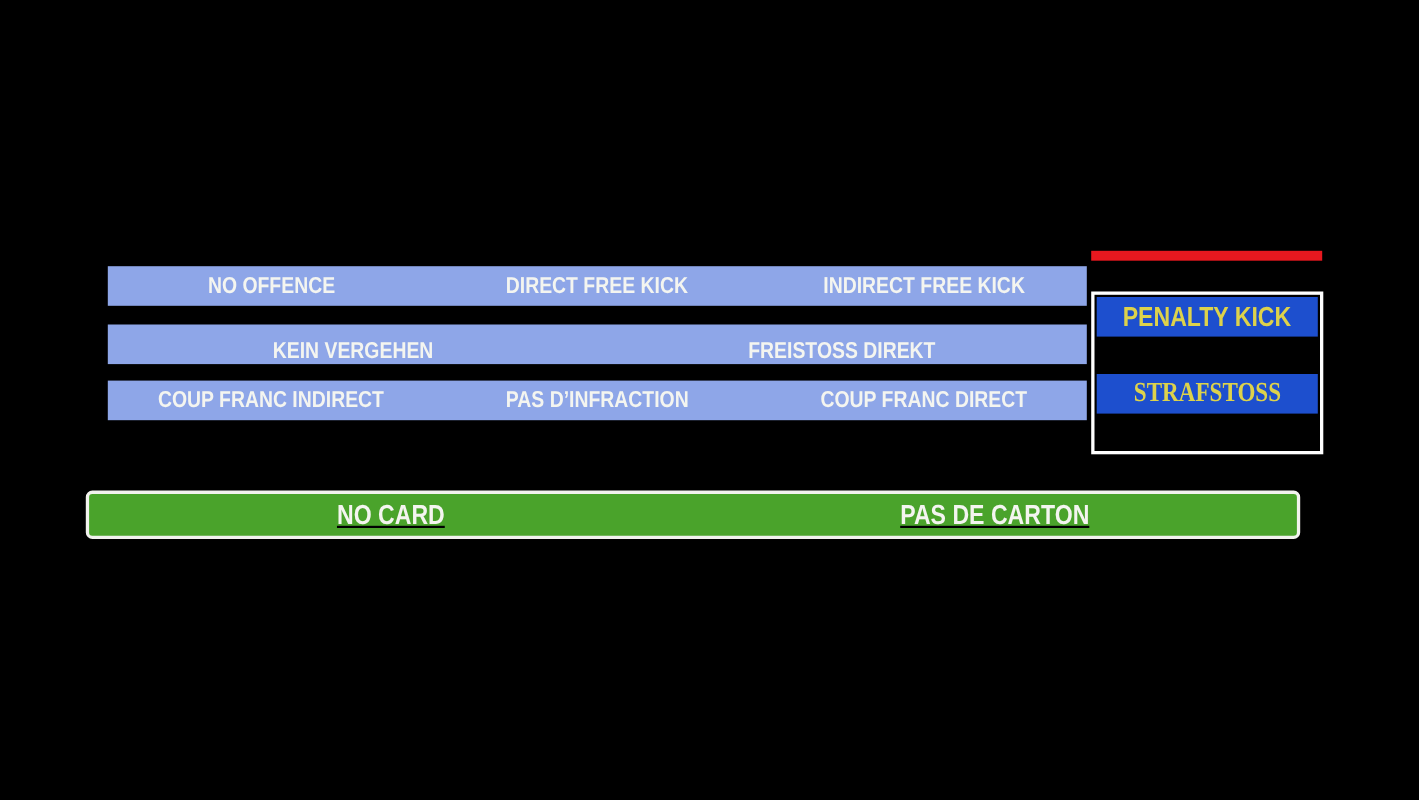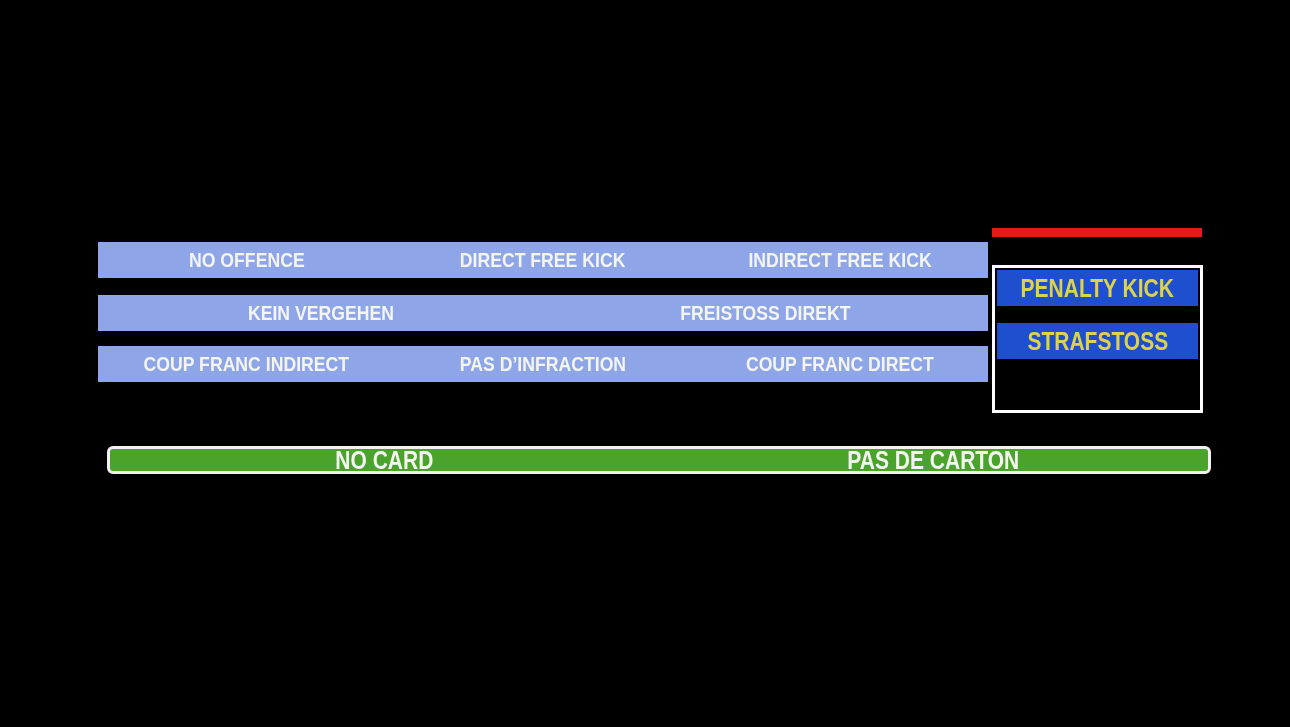--- a/index.html
+++ b/index.html
@@ -19,21 +19,21 @@
   
   .row {
     position: absolute;
     left: 98px;
     width: 890px;
     height: 36px;
     background: var(--row-bg, #8ea6e8);
     display: flex;
   }
   .row-1 { top: 242px; }
-  .row-2 { top: 295px; }
+  .row-2 { top: 295px; align-items: flex-end; }
   .row-3 { top: 346px; }
   .cell {
     flex: 1;
     display: flex;
     align-items: center;
     justify-content: center;
     color: var(--row-text, #f4f5f0);
     font-size: 21px;
     overflow: visible;
   }
@@ -69,34 +69,35 @@
     right: 2px;
     height: 36px;
     background: var(--highlight-bg, #1d4fce);
     color: var(--highlight-text, #ddd24b);
     display: flex;
     align-items: center;
     justify-content: center;
     font-size: 25px;
   }
   .hcell-1 { top: 2px; }
-  .hcell-2 { top: 55px; }
+  .hcell-2 { top: 72px; font-family: Liberation Serif, serif; }
   .hcell-3 { top: 106px; }
   
   .card-bar {
     position: absolute;
-    left: 107px;
+    left: 78px;
     top: 446px;
     width: 1104px;
-    height: 28px;
+    height: 44px;
     box-sizing: border-box;
     border: 3px solid var(--card-bar-border, #f2f2ee);
     border-radius: 6px;
     background: var(--card-bar-bg, #4aa32b);
     display: flex;
+    text-decoration: underline;
   }
   .gcell {
     flex: 1;
     display: flex;
     align-items: center;
     justify-content: center;
     color: var(--card-bar-text, #f4f5f0);
     font-size: 25px;
   }
 </style>

